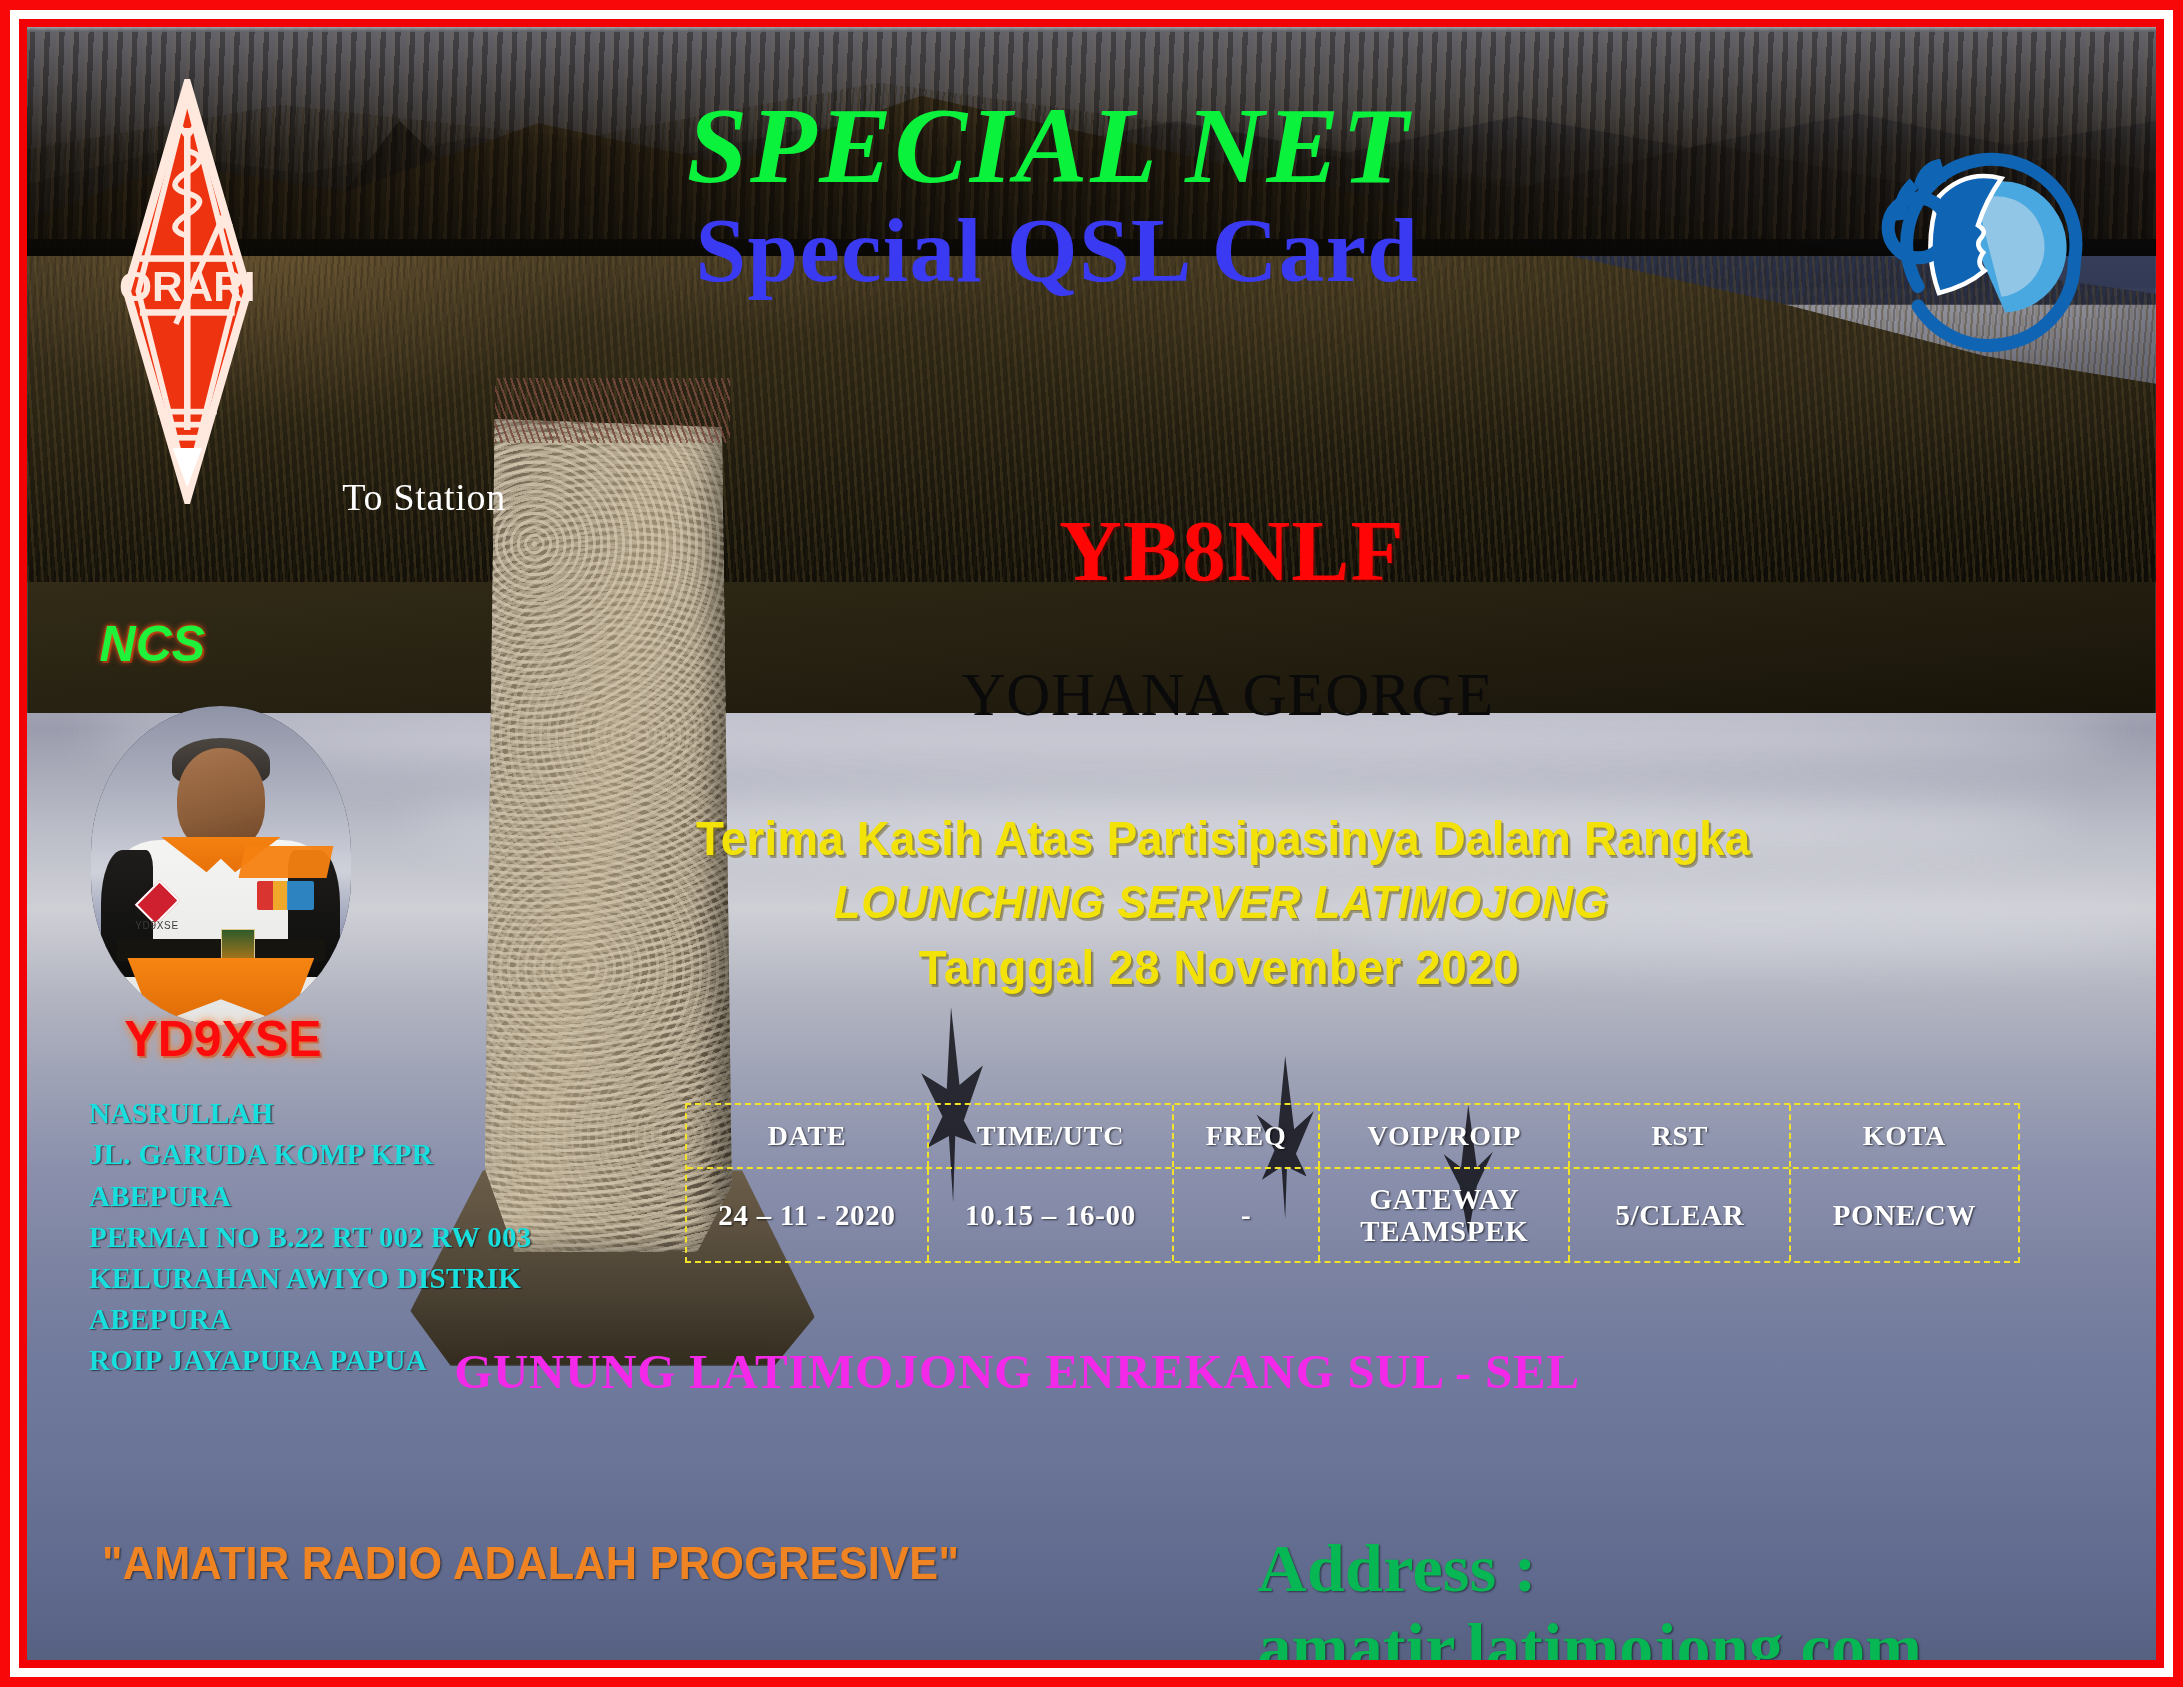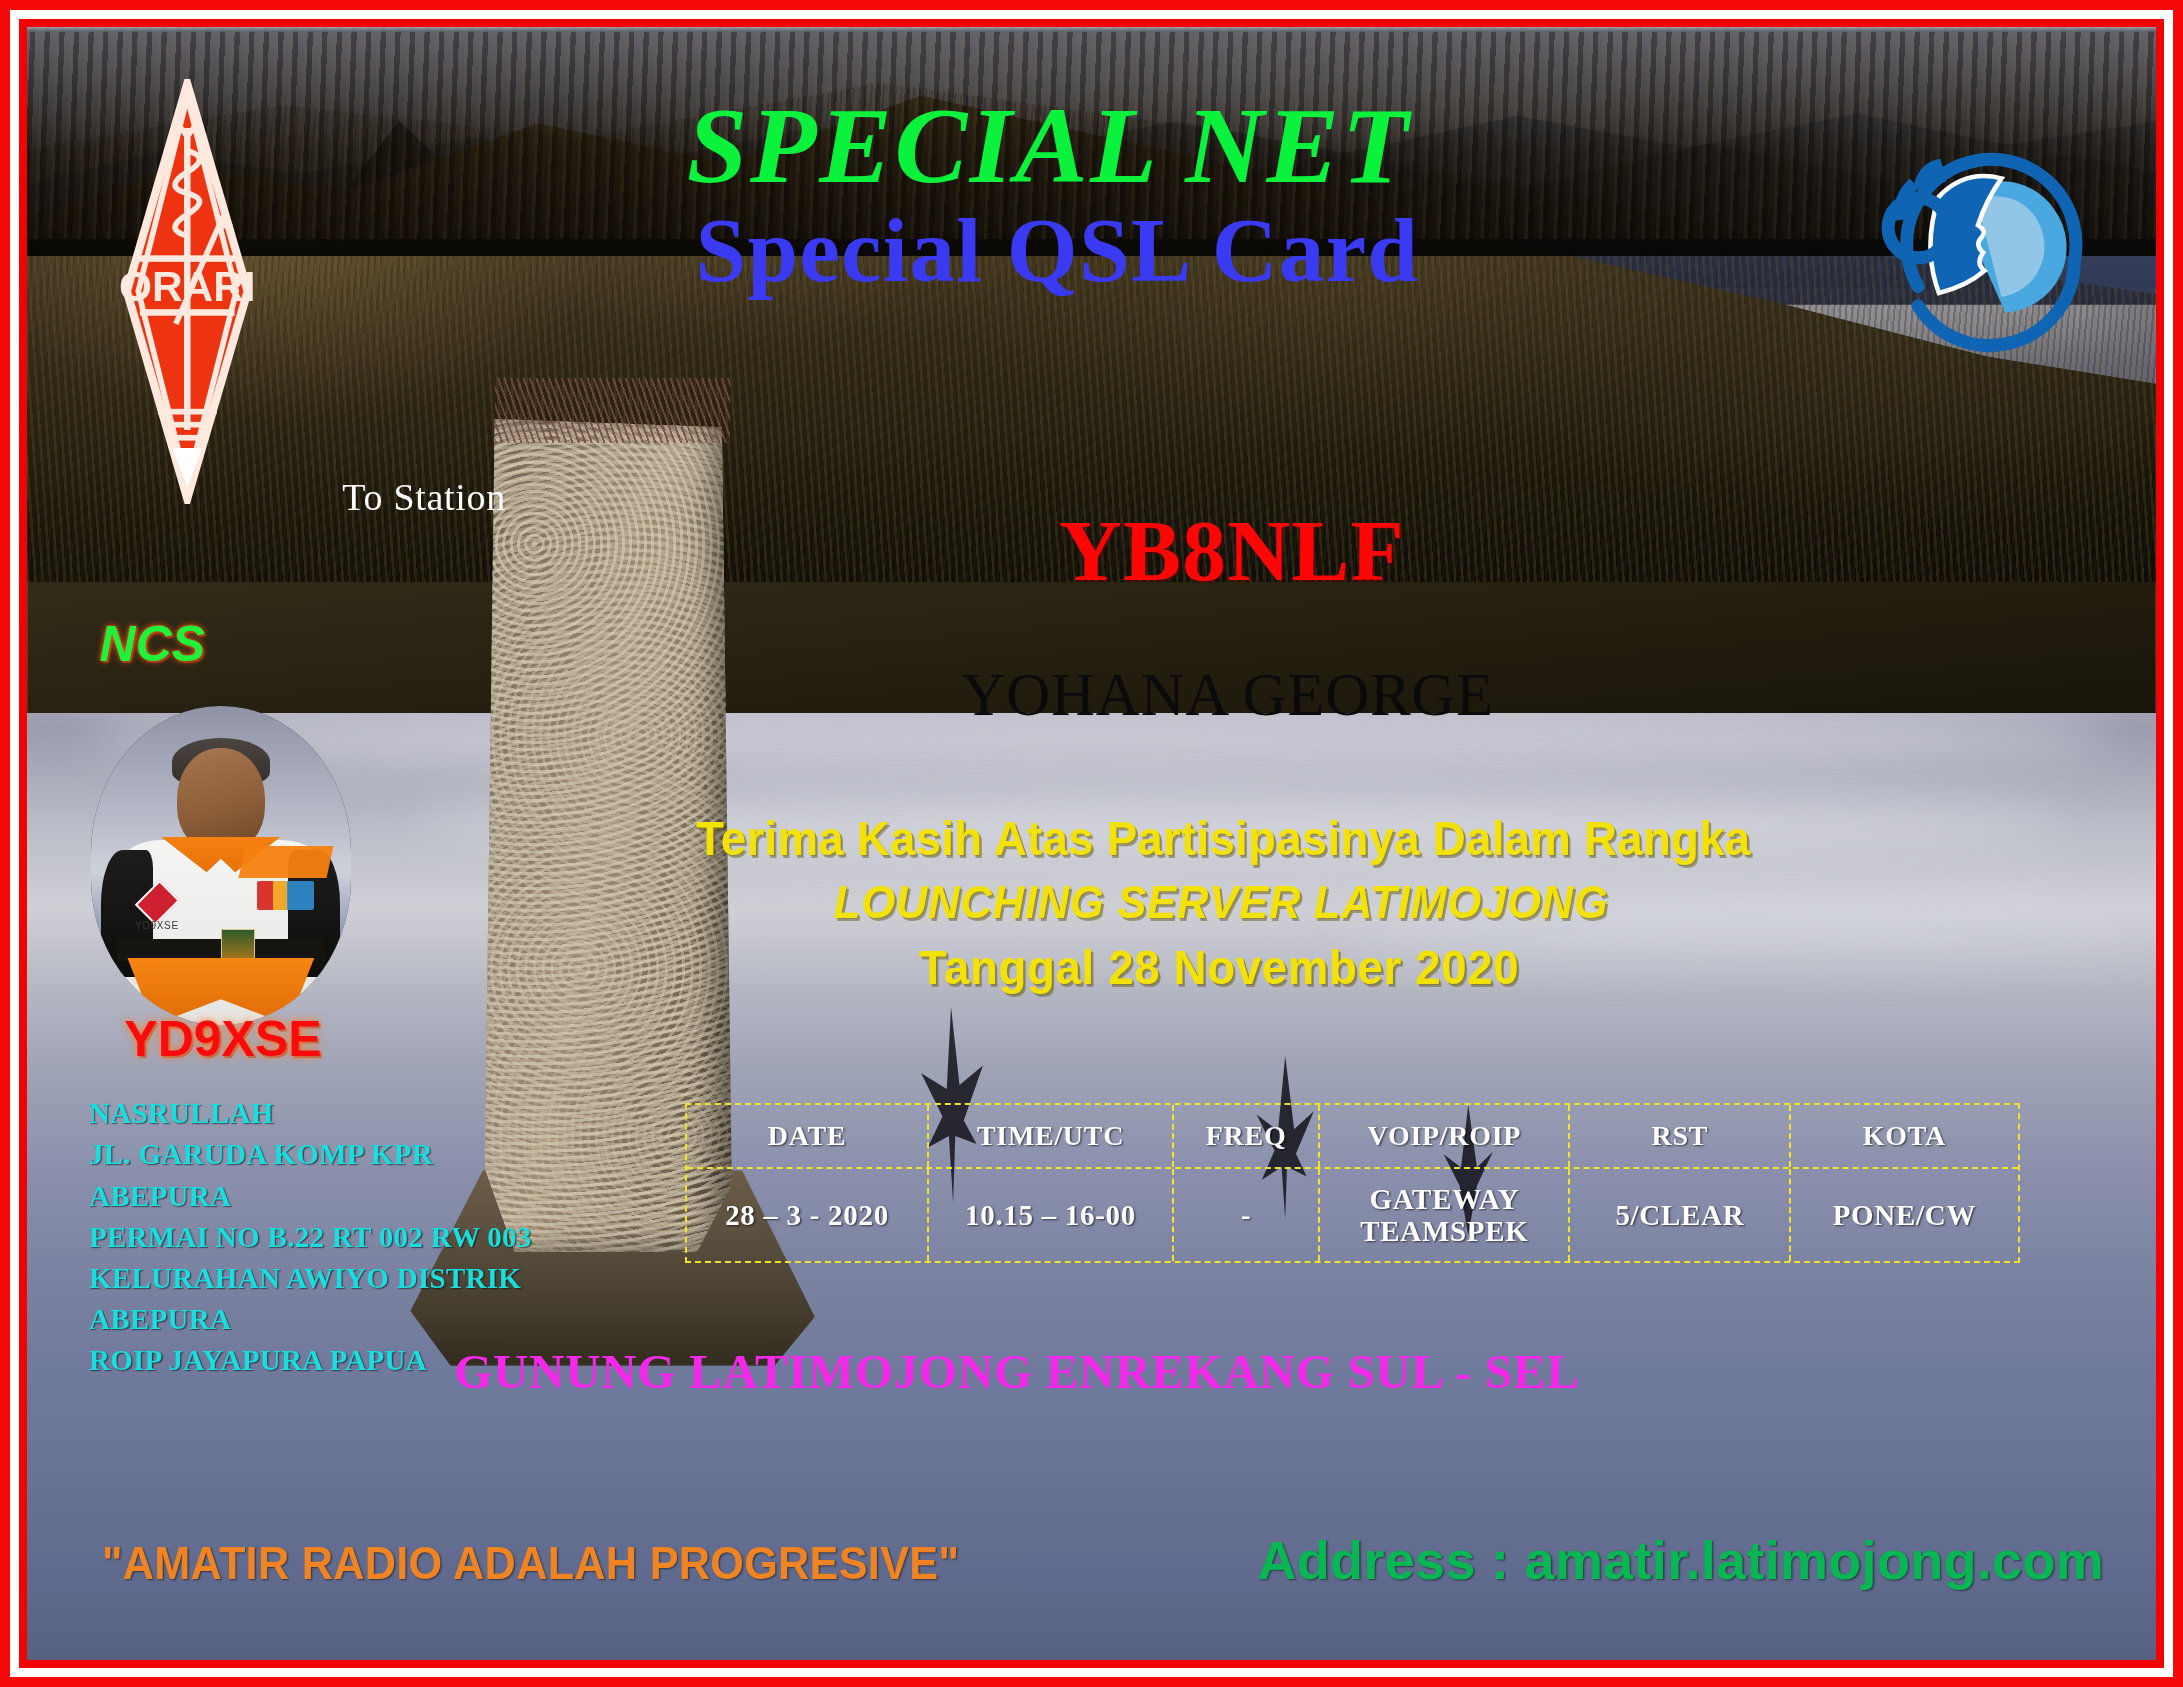--- a/index.html
+++ b/index.html
@@ -290,22 +290,22 @@
   
   #motto{
     position:absolute; left:3.5%; top:92.4%;
     font-family:"Liberation Sans", sans-serif; font-weight:bold;
     font-size:46px; color:#f08422; letter-spacing:0.3px;
     transform:scaleX(.94); transform-origin:left center;
     text-shadow:1.3px 1.3px 2px rgba(0,0,0,.5);
   }
   #web{
     position:absolute; left:57.8%; top:92.0%;
-    font-family:Liberation Sans, sans-serif; font-weight:bold;
-    font-size:54px; color:#07b754; letter-spacing:0.3px;
+    font-family:Liberation Serif, serif; font-weight:bold;
+    font-size:68px; color:#07b754; letter-spacing:0.3px;
     text-shadow:1.3px 1.3px 2px rgba(0,0,0,.5);
   }
 </style>
 </head>
 <body>
 
 <div id="card">
  <div id="frame-white">
   <div id="frame-red-inner">
    <div id="photo">
@@ -415,21 +415,21 @@
       <div id="qso-table">
         <div class="trow head">
           <div class="tc w0">DATE</div>
           <div class="tc w1">TIME/UTC</div>
           <div class="tc w2">FREQ</div>
           <div class="tc w3">VOIP/ROIP</div>
           <div class="tc w4">RST</div>
           <div class="tc w5">KOTA</div>
         </div>
         <div class="trow body">
-          <div class="tc w0">28 – 3 - 2020</div>
+          <div class="tc w0">24 – 11 - 2020</div>
           <div class="tc w1">10.15 – 16-00</div>
           <div class="tc w2">-</div>
           <div class="tc w3">GATEWAY TEAMSPEK</div>
           <div class="tc w4">5/CLEAR</div>
           <div class="tc w5">PONE/CW</div>
         </div>
       </div>
 
       <div id="mountain-line">GUNUNG LATIMOJONG ENREKANG SUL - SEL</div>
 

